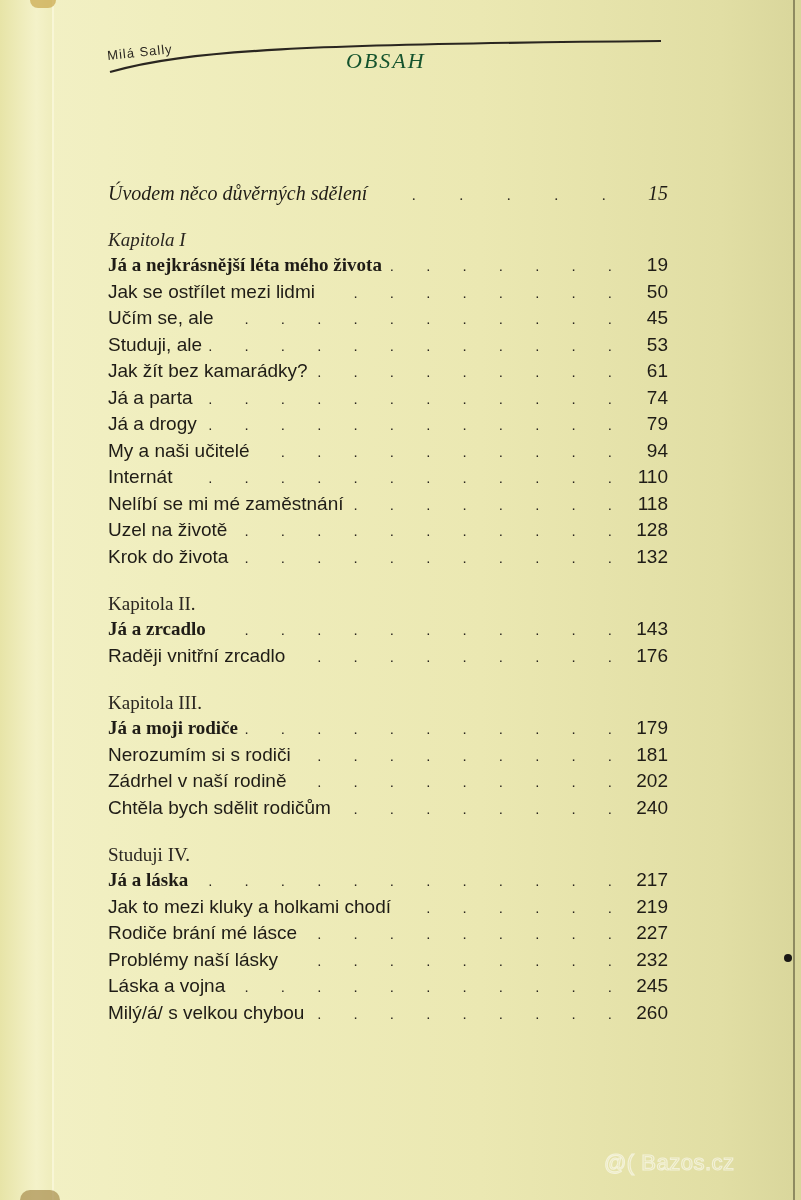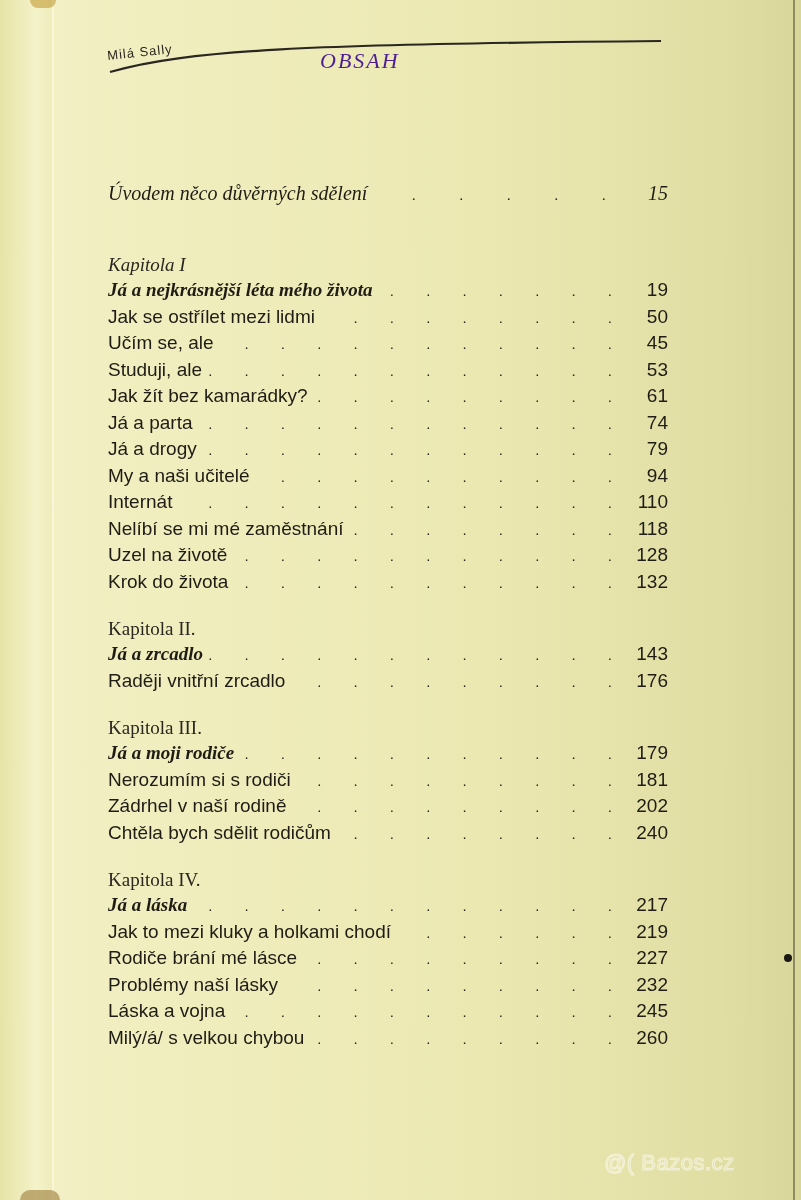--- a/index.html
+++ b/index.html
@@ -82,27 +82,27 @@
     }
     .running-rule {
       position: absolute;
       left: 0;
       top: 0;
       width: 560px;
       height: 40px;
     }
     .section-title {
       position: absolute;
-      left: 320px;
+      left: 346px;
       top: 48px;
       font-family: "Liberation Serif", serif;
       font-style: italic;
       font-size: 22px;
       letter-spacing: 2px;
-      color: #4c1d95;
+      color: #14532d;
     }
     .toc {
       position: absolute;
       left: 108px;
       top: 180px;
       width: 560px;
     }
     .toc-row {
       display: flex;
       align-items: baseline;
@@ -128,21 +128,20 @@
       font-size: 15px;
     }
     .toc-row .page {
       min-width: 42px;
       text-align: right;
       font-size: 19px;
     }
     .toc-row.bold .title {
       font-weight: bold;
       font-family: "Liberation Serif", serif;
-      font-style: italic;
     }
     .toc-row.intro {
       height: 32px;
       font-family: "Liberation Serif", serif;
       font-style: italic;
       font-size: 20px;
     }
     .toc-row.intro .title,
     .toc-row.intro .page {
       font-style: italic;
@@ -158,21 +157,21 @@
       line-height: 24px;
       color: #2a2620;
     }
     .chapter-label.italic {
       font-style: italic;
     }
     .chapter-block {
       margin-top: 22px;
     }
     .chapter-block.first {
-      margin-top: 41px;
+      margin-top: 16px;
     }
     .bullet-spot {
       position: absolute;
       left: 784px;
       top: 954px;
       width: 8px;
       height: 8px;
       border-radius: 50%;
       background: #1b1916;
     }
@@ -307,21 +306,21 @@
       <span class="page">202</span>
     </div>
     <div class="toc-row">
       <span class="title">Chtěla bych sdělit rodičům</span>
       <span class="leader">. . . . . . . . . . . . . . . . . . . . . . . . . . . . . . . . . . . . . . .</span>
       <span class="page">240</span>
     </div>
   </div>
 
   <div class="chapter-block">
-    <div class="chapter-label">Kapitola IV.</div>
+    <div class="chapter-label">Studuji IV.</div>
     <div class="toc-row bold">
       <span class="title">Já a láska</span>
       <span class="leader">. . . . . . . . . . . . . . . . . . . . . . . . . . . . . . . . . . . . . . .</span>
       <span class="page">217</span>
     </div>
     <div class="toc-row">
       <span class="title">Jak to mezi kluky a holkami chodí</span>
       <span class="leader">. . . . . . . . . . . . . . . . . . . . . . . . . . . . . . . . . . . . . . .</span>
       <span class="page">219</span>
     </div>

